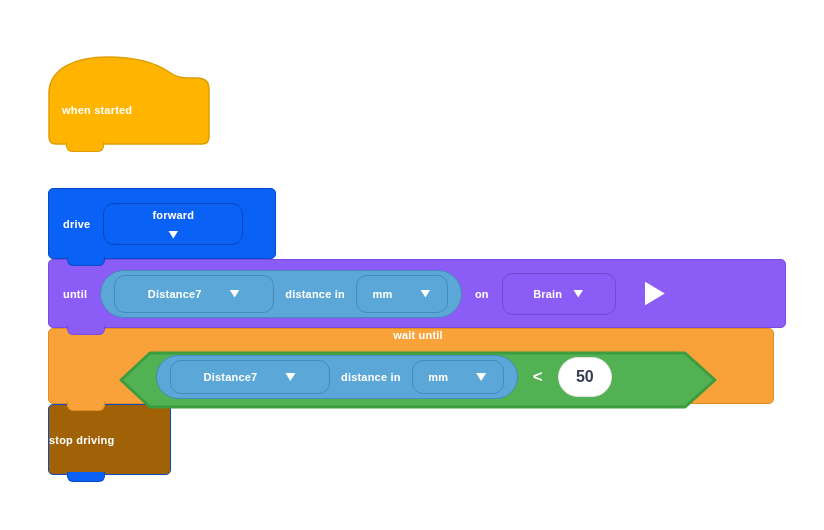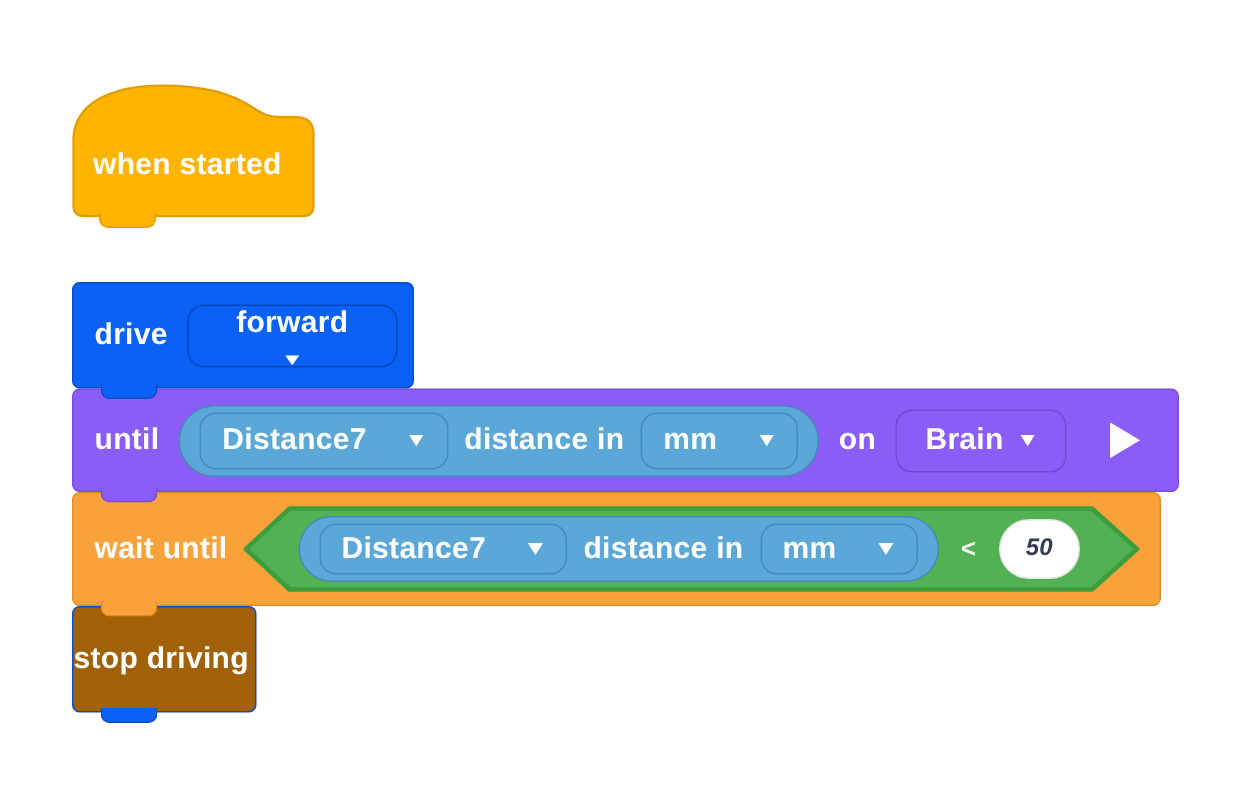--- a/index.html
+++ b/index.html
@@ -5,21 +5,21 @@
   * { margin:0; padding:0; box-sizing:border-box; }
   html,body { background:#ffffff; }
   body { font-family:"Liberation Sans", sans-serif; }
 
   #canvas {
     position:relative; width:824px; height:530px;
     background:#ffffff; overflow:hidden;
   }
 
   .blocklabel {
-    color:#ffffff; font-weight:700; font-size:20px;
+    color:#ffffff; font-weight:700; font-size:11px;
     white-space:nowrap; letter-spacing:.2px;
   }
 
   
   .block {
     position:absolute; display:flex; align-items:center;
     border-radius:5px; border:1px solid;margin-top:44px;
   }
   .bump {
     position:absolute; left:18px; bottom:-8px;
@@ -47,21 +47,21 @@
     left:48px; top:215px; width:738px; height:69px; z-index:4;
     background:#8B5CF6; border-color:#7A4BE4;
     padding-left:14px; gap:13px;
   }
   .print .bump { background:#8B5CF6; border-color:#7A4BE4; }
 
   
   .wait {
     left:48px; top:284px; width:726px; height:76px; z-index:3;
     background:#F9A23A; border-color:#E08E22;
-    padding-left:14px; gap:10px;
+    padding-left:14px; gap:10px;flex-direction:column;
   }
   .wait .bump { background:#F9A23A; border-color:#E08E22; }
 
   
   .stop {
     left:48px; top:360px; width:123px; height:71px; z-index:2;
     background:#a16207; border-color:#0A4CC8;
     padding-left:0;
   }
   .stop .bump { background:#0A61F5; border-color:#0A4CC8; }
@@ -98,21 +98,21 @@
   .hexcontent {
     position:relative; display:flex; align-items:center;
     gap:15px; padding-left:37px;
   }
 
   
   .num-oval {
     width:54px; height:40px; border-radius:20px;
     background:#ffffff; border:1px solid #e4e4e4;
     display:flex; align-items:center; justify-content:center;
-    color:#333B52; font-weight:700; font-size:16px;font-style:italic;
+    color:#333B52; font-weight:700; font-size:16px;
   }
 
   
   .expand-arrow {
     width:20px; height:24px; background:#ffffff; margin-left:16px;
     clip-path:polygon(0 0, 100% 50%, 0 100%);
     cursor:pointer;
   }
 
   .op { font-size:17px; }

